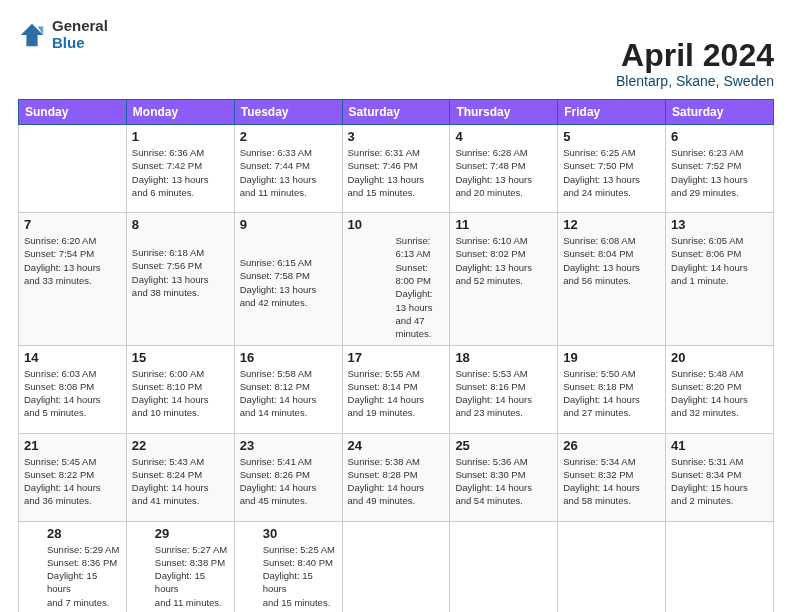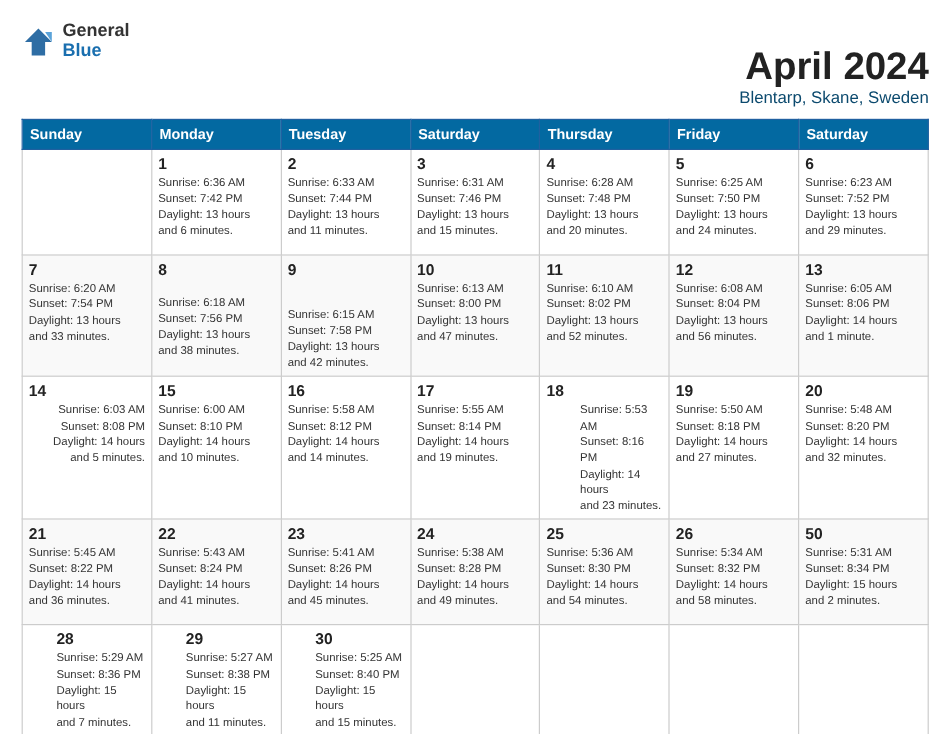--- a/index.html
+++ b/index.html
@@ -54,21 +54,21 @@
     .subtitle {
       font-size: 14px;
       color: #0c4a6e;
     }
     .calendar {
       width: 100%;
       border-collapse: collapse;
       border: 1px solid #ccc;
     }
     .calendar th {
-      background-color: #0369a1;
+      background-color: #8b5cf6;
       color: #fff;
       font-size: 12px;
       font-weight: bold;
       padding: 5px 6px;
       text-align: left;
       border: 1px solid #2060a0;
     }
     .calendar td {
       vertical-align: top;
       border: 1px solid #ccc;
@@ -198,21 +198,21 @@
           </td>
           <td>
             <div class="day-number">9</div>
             <div class="day-info" style="white-space: pre-line; margin-top: 24px;">Sunrise: 6:15 AM
 Sunset: 7:58 PM
 Daylight: 13 hours
 and 42 minutes.</div>
           </td>
           <td>
             <div class="day-number">10</div>
-            <div class="day-info" style="white-space: pre-line;">Sunrise: 6:13 AM
+            <div class="day-info" style="white-space: pre-line; margin-left: 48px;">Sunrise: 6:13 AM
 Sunset: 8:00 PM
 Daylight: 13 hours
 and 47 minutes.</div>
           </td>
           <td>
             <div class="day-number">11</div>
             <div class="day-info" style="white-space: pre-line;">Sunrise: 6:10 AM
 Sunset: 8:02 PM
 Daylight: 13 hours
 and 52 minutes.</div>
@@ -228,21 +228,21 @@
             <div class="day-number">13</div>
             <div class="day-info" style="white-space: pre-line;">Sunrise: 6:05 AM
 Sunset: 8:06 PM
 Daylight: 14 hours
 and 1 minute.</div>
           </td>
         </tr>
         <tr>
           <td>
             <div class="day-number">14</div>
-            <div class="day-info" style="white-space: pre-line; text-align: right;">Sunrise: 6:03 AM
+            <div class="day-info" style="white-space: pre-line;">Sunrise: 6:03 AM
 Sunset: 8:08 PM
 Daylight: 14 hours
 and 5 minutes.</div>
           </td>
           <td>
             <div class="day-number">15</div>
             <div class="day-info" style="white-space: pre-line;">Sunrise: 6:00 AM
 Sunset: 8:10 PM
 Daylight: 14 hours
 and 10 minutes.</div>
@@ -256,21 +256,21 @@
           </td>
           <td>
             <div class="day-number">17</div>
             <div class="day-info" style="white-space: pre-line;">Sunrise: 5:55 AM
 Sunset: 8:14 PM
 Daylight: 14 hours
 and 19 minutes.</div>
           </td>
           <td>
             <div class="day-number">18</div>
-            <div class="day-info" style="white-space: pre-line; margin-left: 28px;">Sunrise: 5:53 AM
+            <div class="day-info" style="white-space: pre-line;">Sunrise: 5:53 AM
 Sunset: 8:16 PM
 Daylight: 14 hours
 and 23 minutes.</div>
           </td>
           <td>
             <div class="day-number">19</div>
             <div class="day-info" style="white-space: pre-line;">Sunrise: 5:50 AM
 Sunset: 8:18 PM
 Daylight: 14 hours
 and 27 minutes.</div>
@@ -320,21 +320,21 @@
 and 54 minutes.</div>
           </td>
           <td>
             <div class="day-number">26</div>
             <div class="day-info" style="white-space: pre-line;">Sunrise: 5:34 AM
 Sunset: 8:32 PM
 Daylight: 14 hours
 and 58 minutes.</div>
           </td>
           <td>
-            <div class="day-number">50</div>
+            <div class="day-number">41</div>
             <div class="day-info" style="white-space: pre-line;">Sunrise: 5:31 AM
 Sunset: 8:34 PM
 Daylight: 15 hours
 and 2 minutes.</div>
           </td>
         </tr>
         <tr class="last-row">
           <td>
             <div class="day-number">28</div>
             <div class="day-info" style="white-space: pre-line;">Sunrise: 5:29 AM

